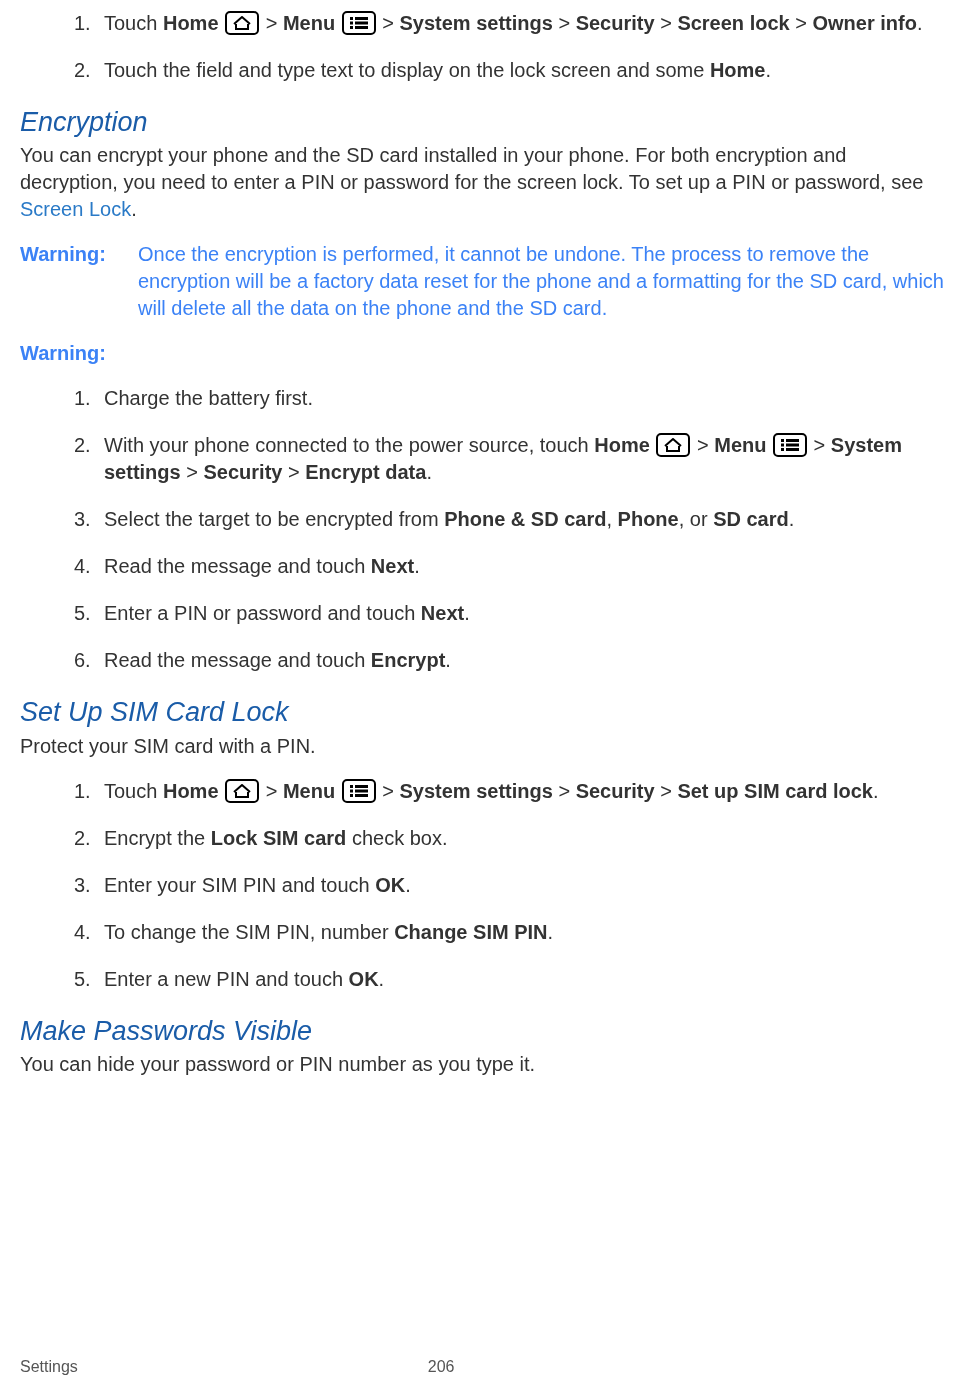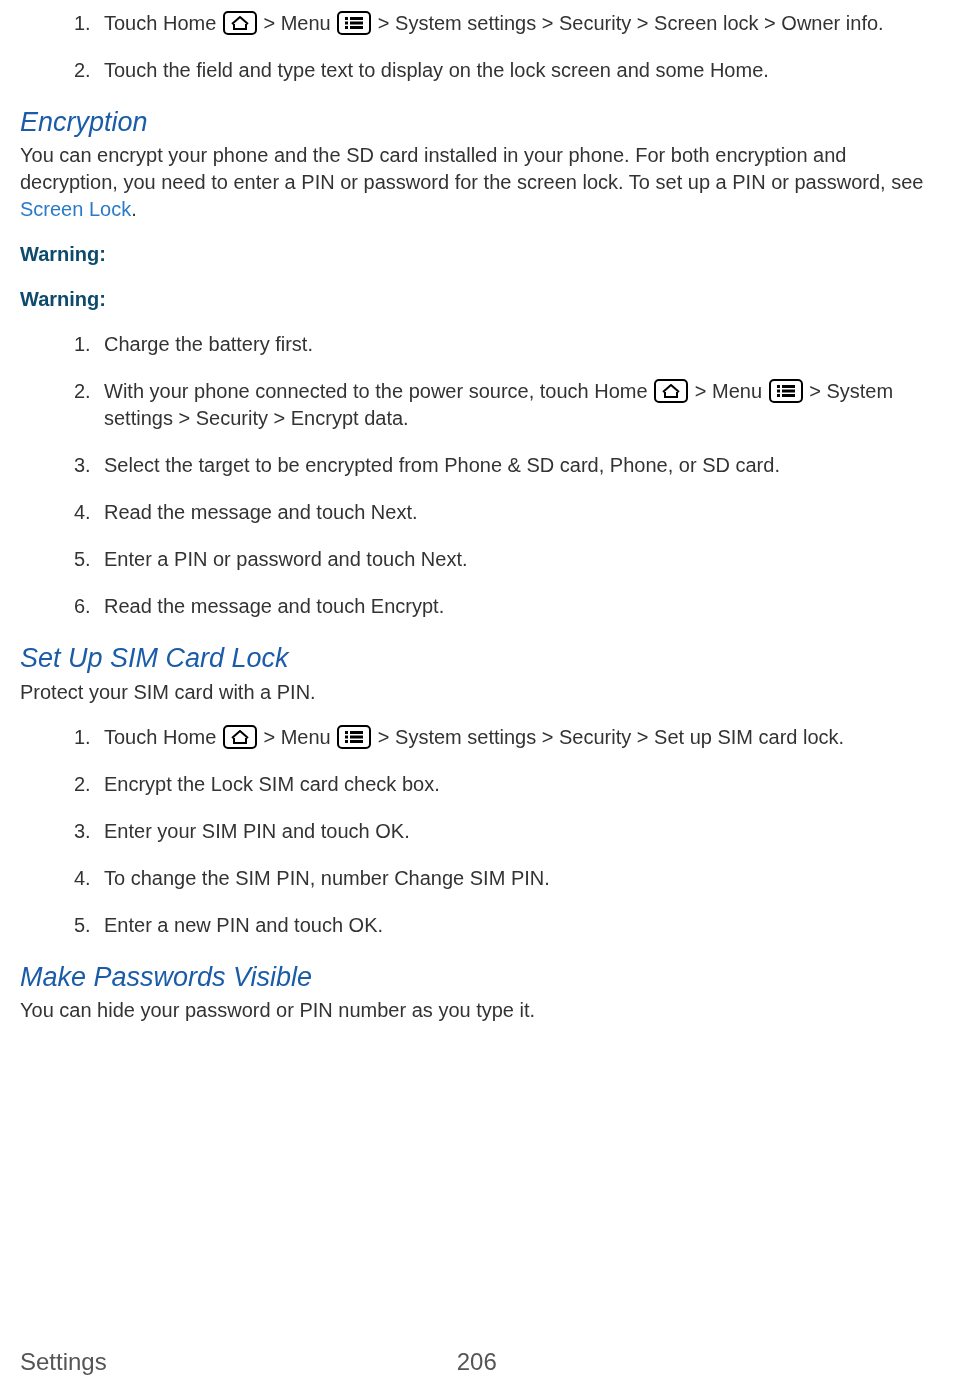--- a/index.html
+++ b/index.html
@@ -21,37 +21,37 @@
       display: flex;
       margin-bottom: 20px;
     }
     .li-num {
       width: 30px;
       flex-shrink: 0;
     }
     .li-body {
       flex: 1;
     }
-    .bold { font-weight: normal; }
+    .bold { font-weight: bold; }
     .heading {
       color: #1a5ca8;
       font-style: italic;
       font-size: 27px;
       margin-top: 6px;
       margin-bottom: 2px;
     }
     .para {
       margin-bottom: 18px;
     }
     .link {
       color: #2a7ac7;
     }
     .warning-row {
       display: flex;
-      color: #0c4a6e;
+      color: #3b82f6;
       margin-bottom: 18px;
     }
     .warning-label {
       width: 118px;
       flex-shrink: 0;
       font-weight: bold;
     }
     .warning-body {
       flex: 1;
     }
@@ -69,21 +69,21 @@
       margin: 0 1px;
       background: #fff;
     }
     .footer {
       position: absolute;
       bottom: 22px;
       left: 20px;
       right: 20px;
       display: flex;
       color: #555;
-      font-size: 24px;
+      font-size: 16px;
     }
     .footer-left { }
     .footer-page { margin-left: 350px; }
   </style>
 </head>
 <body>
 
 <div class="ol">
     <div class="li">
       <div class="li-num">1.</div>
@@ -110,20 +110,21 @@
   </div>
 
 <div class="heading">Encryption</div>
 <div class="para">
   <span>You can encrypt your phone and the SD card installed in your phone. For both encryption and decryption, you need to enter a PIN or password for the screen lock. To set up a PIN or password, see </span><span class="link">Screen Lock</span><span>.</span>
 </div>
 
 <div>
     <div class="warning-row">
       <div class="warning-label">Warning:</div>
+      <div class="warning-body">Once the encryption is performed, it cannot be undone. The process to remove the encryption will be a factory data reset for the phone and a formatting for the SD card, which will delete all the data on the phone and the SD card.</div>
     </div>
     <div class="warning-row">
       <div class="warning-label">Warning:</div>
     </div>
   </div>
 
 <div class="ol">
     <div class="li">
       <div class="li-num">1.</div>
       <div class="li-body"><span>Charge the battery first.</span></div>

